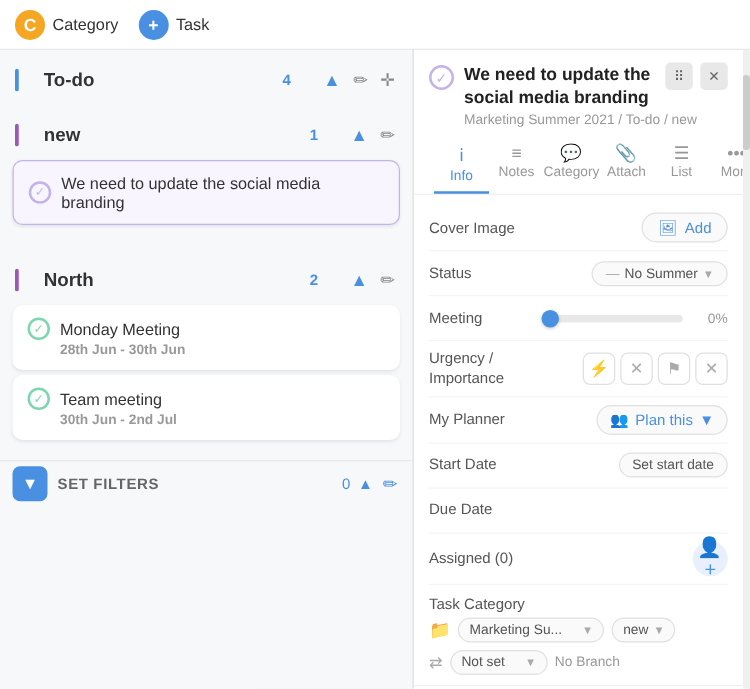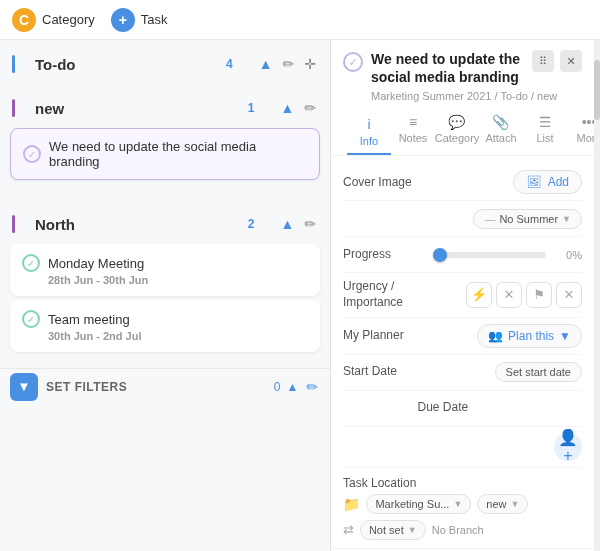--- a/index.html
+++ b/index.html
@@ -288,21 +288,20 @@
     .fields-area {
       padding: 8px 12px;
       flex: 1;
     }
     .field-row {
       display: flex;
       align-items: center;
       padding: 6px 0;
       border-bottom: 1px solid #f5f5f5;
       min-height: 36px;
-      justify-content: center;
     }
     .field-label {
       font-size: 12px;
       color: #555;
       width: 90px;
       flex-shrink: 0;
       font-weight: 500;
       line-height: 1.3;
     }
     .field-value {
@@ -435,21 +434,21 @@
     .location-select {
       border: 1px solid #e0e0e0;
       border-radius: 12px;
       padding: 3px 8px;
       font-size: 11px;
       color: #555;
       background: #fafafa;
       cursor: pointer;
       display: flex;
       align-items: center;
-      gap: 4px;
+      gap: 16px;
     }
     .location-select2 {
       border: 1px solid #e0e0e0;
       border-radius: 12px;
       padding: 3px 8px;
       font-size: 11px;
       color: #555;
       background: #fafafa;
       cursor: pointer;
       display: flex;
@@ -627,31 +626,32 @@
         <span class="field-label">Cover Image</span>
         <div class="field-value">
           <button class="add-cover-btn">
             <span>🖼</span>
             <span>Add</span>
           </button>
         </div>
       </div>
 
       <div class="field-row">
+        <span class="field-label">Status</span>
         <div class="field-value">
           <div class="field-btn">
             <span style="color:#aaa">—</span>
             <span>No Summer</span>
             <span class="chevron">▼</span>
           </div>
         </div>
       </div>
 
       <div class="field-row">
-        <span class="field-label">Progress</span>
+        <span class="field-label">Meeting</span>
         <div class="progress-bar-container">
           <div class="progress-bar">
             <div class="progress-fill" style="width:0%"></div>
             <div class="progress-thumb" style="left:0"></div>
           </div>
           <span class="progress-pct">0%</span>
         </div>
       </div>
 
       <div class="field-row">
@@ -684,29 +684,30 @@
             <span>Set start date</span>
           </div>
         </div>
       </div>
 
       <div class="field-row">
         <span class="field-label">Due Date</span>
       </div>
 
       <div class="field-row">
+        <span class="field-label">Assigned (0)</span>
         <div class="field-value">
           <button class="assigned-btn">
             <span>👤+</span>
           </button>
         </div>
       </div>
 
       <div>
-        <div class="task-location-label">Task Location</div>
+        <div class="task-location-label">Task Category</div>
         <div class="location-row">
           <span class="location-icon">📁</span>
           <div class="location-select">
             <span>Marketing Su...</span>
             <span style="color:#aaa;font-size:9px">▼</span>
           </div>
           <div class="location-select2">
             <span>new</span>
             <span style="color:#aaa;font-size:9px">▼</span>
           </div>

